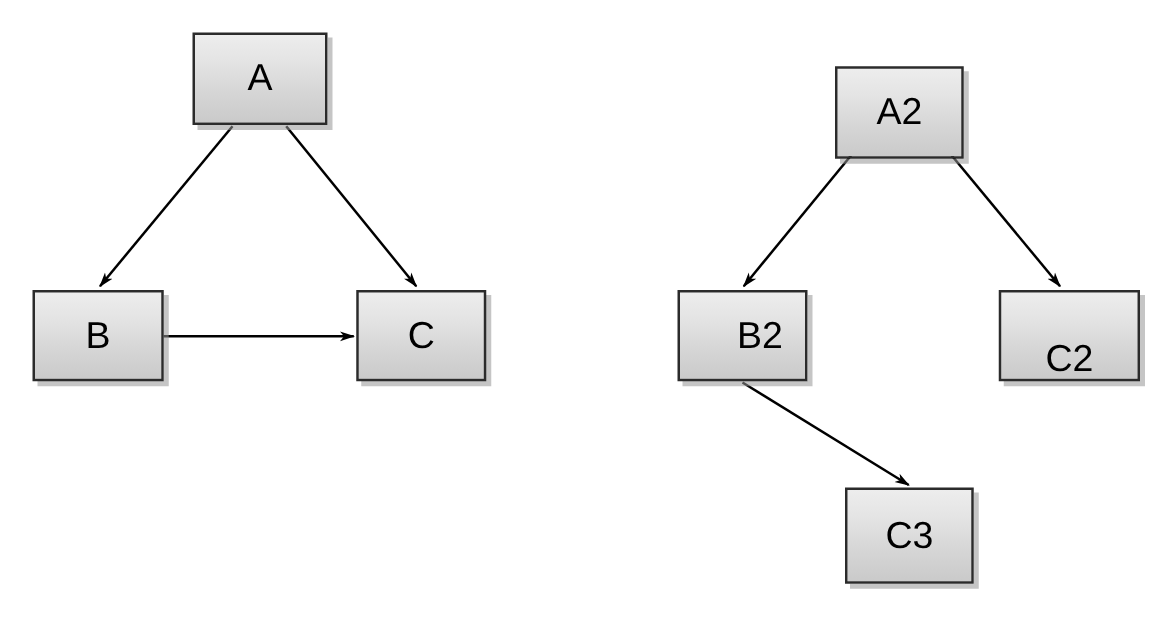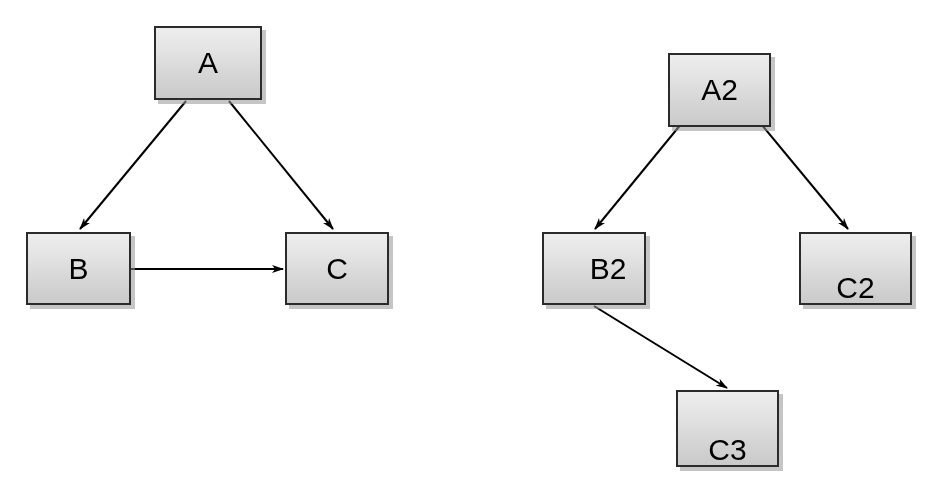--- a/index.html
+++ b/index.html
@@ -77,18 +77,18 @@
       </div>
       <div class="node" style="left: 668px; top: 26px; width: 103px; height: 74px; margin-top: 27px;">
         <span class="node-label">A2</span>
       </div>
       <div class="node" style="left: 542px; top: 232px; width: 104px; height: 73px; padding-left: 28px;">
         <span class="node-label">B2</span>
       </div>
       <div class="node" style="left: 799px; top: 232px; width: 113px; height: 73px; align-items: flex-end;">
         <span class="node-label">C2</span>
       </div>
-      <div class="node" style="left: 676px; top: 390px; width: 103px; height: 77px; align-items: flex-end;">
+      <div class="node" style="left: 676px; top: 390px; width: 103px; height: 77px;">
         <span class="node-label">C3</span>
       </div>
     </div>
 
 </div>
 
 </body></html>

